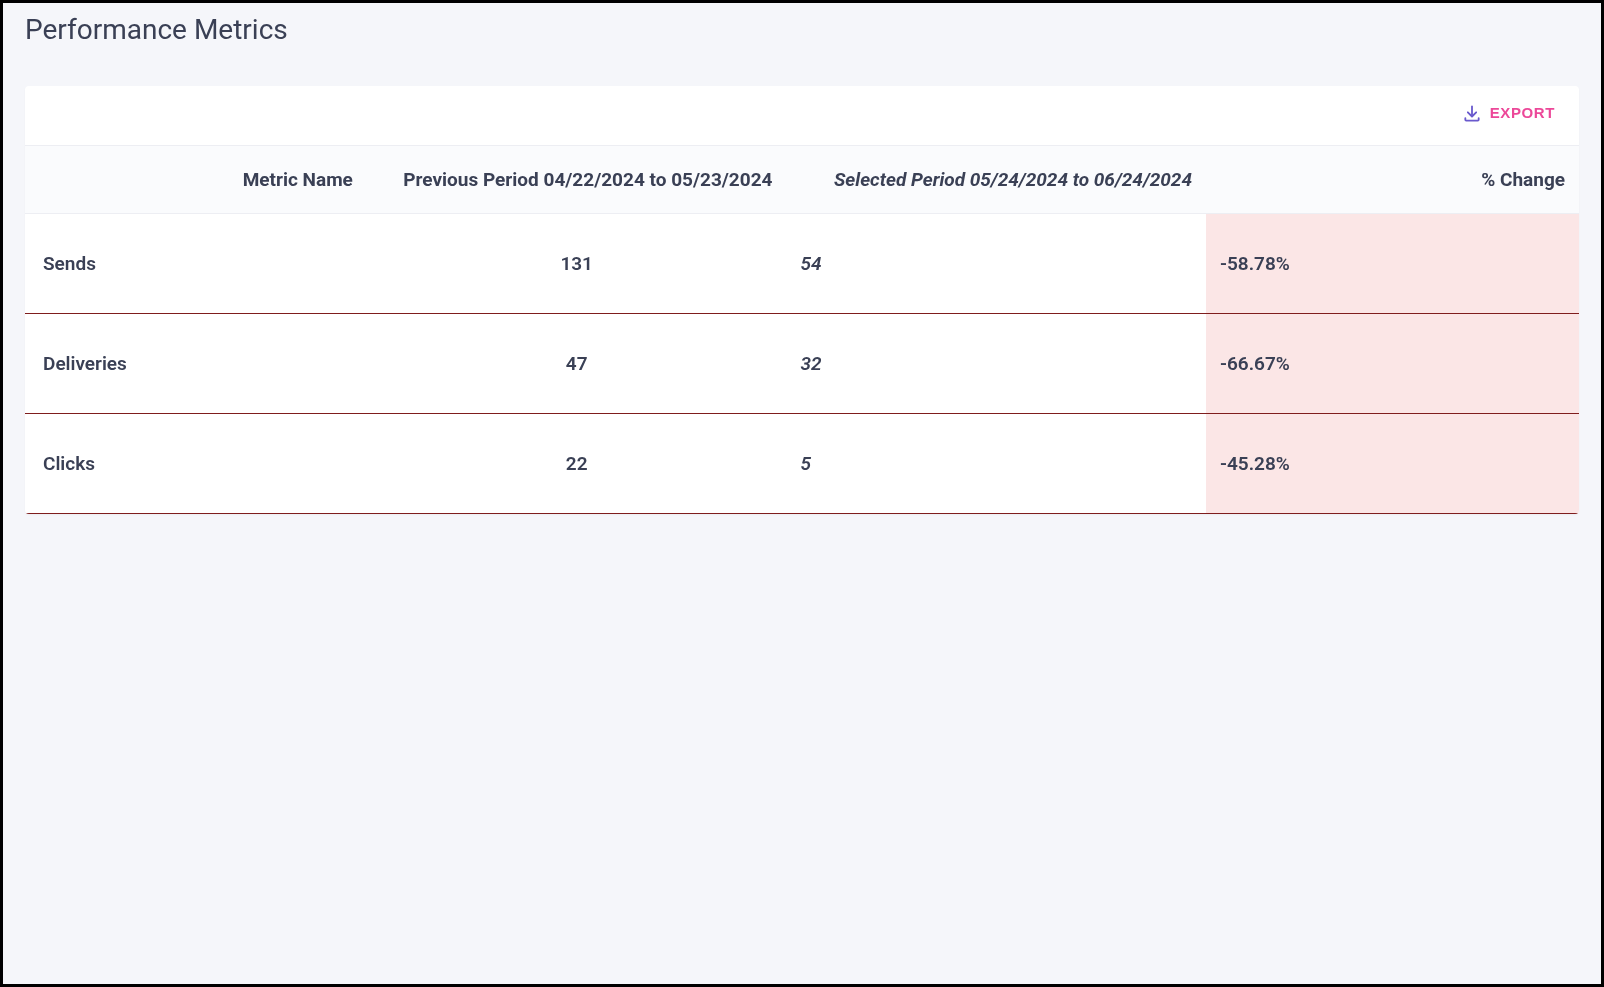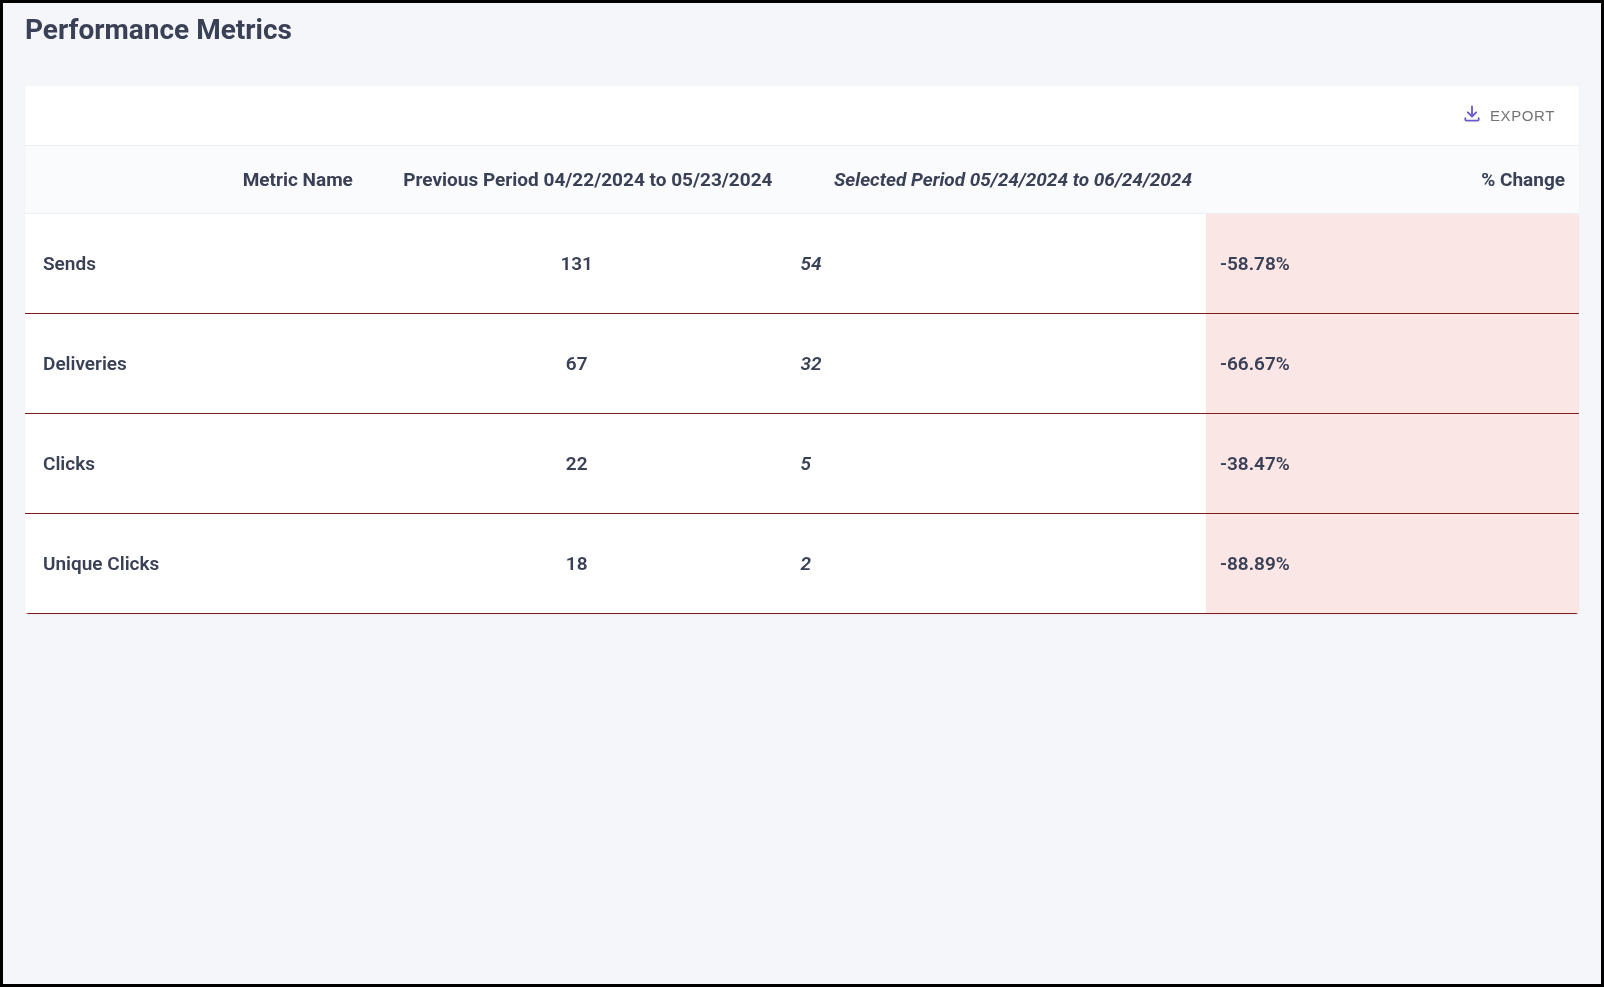--- a/index.html
+++ b/index.html
@@ -8,46 +8,45 @@
     font-family: -apple-system, BlinkMacSystemFont, "Segoe UI", Roboto, Helvetica, Arial, sans-serif;
     background: #f5f6fa;
     color: #3a4055;
     border: 3px solid #000;
     width: 1604px;
     height: 987px;
     overflow: hidden;
   }
   .page-title {
     font-size: 28px;
-    font-weight: 700;
+    font-weight: 400;
     color: #3a4055;
     padding: 10px 0 0 22px;
   }
   .card {
     background: #fff;
     margin: 40px 22px 0 22px;
     border-radius: 4px;
     box-shadow: 0 1px 2px rgba(0,0,0,0.04);
     overflow: hidden;
   }
   .card-toolbar {
     display: flex;
     justify-content: flex-end;
     align-items: center;
     padding: 18px 24px 18px 24px;
   }
   .export-btn {
     display: inline-flex;
-    align-items: center;
     gap: 8px;
     background: transparent;
     border: none;
     cursor: pointer;
-    color: #737373;
-    font-weight: 400;
+    color: #ec4899;
+    font-weight: 700;
     font-size: 15px;
     letter-spacing: 0.6px;
   }
   .export-btn svg { width: 20px; height: 20px; stroke: #6a5acd; }
   table.metrics {
     width: 100%;
     border-collapse: collapse;
     table-layout: fixed;
   }
   table.metrics thead th {
@@ -105,31 +104,25 @@
     </thead>
     <tbody id="metrics-body">
         <tr>
           <td class="col-name">Sends</td>
           <td class="col-prev">131</td>
           <td class="col-sel">54</td>
           <td class="col-chg change-neg">-58.78%</td>
         </tr>
         <tr>
           <td class="col-name">Deliveries</td>
-          <td class="col-prev">67</td>
+          <td class="col-prev">47</td>
           <td class="col-sel">32</td>
           <td class="col-chg change-neg">-66.67%</td>
         </tr>
         <tr>
           <td class="col-name">Clicks</td>
           <td class="col-prev">22</td>
           <td class="col-sel">5</td>
-          <td class="col-chg change-neg">-38.47%</td>
-        </tr>
-        <tr>
-          <td class="col-name">Unique Clicks</td>
-          <td class="col-prev">18</td>
-          <td class="col-sel">2</td>
-          <td class="col-chg change-neg">-88.89%</td>
+          <td class="col-chg change-neg">-45.28%</td>
         </tr>
       </tbody>
   </table>
 </div>
 
 </body></html>

